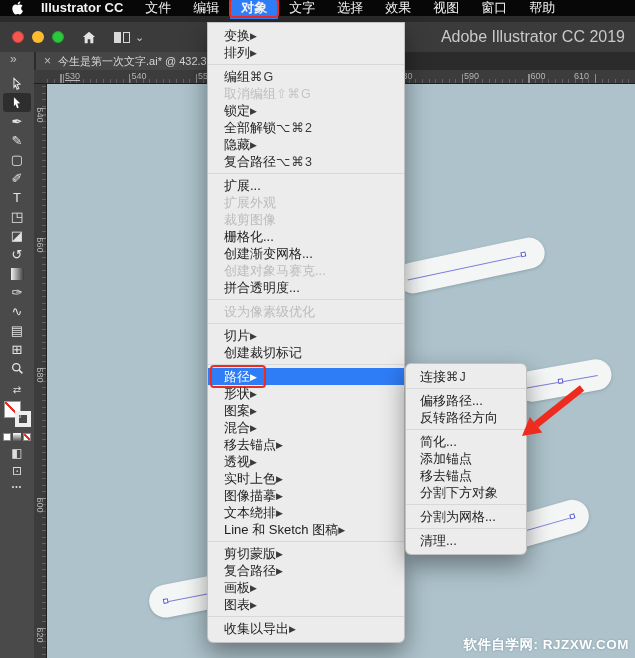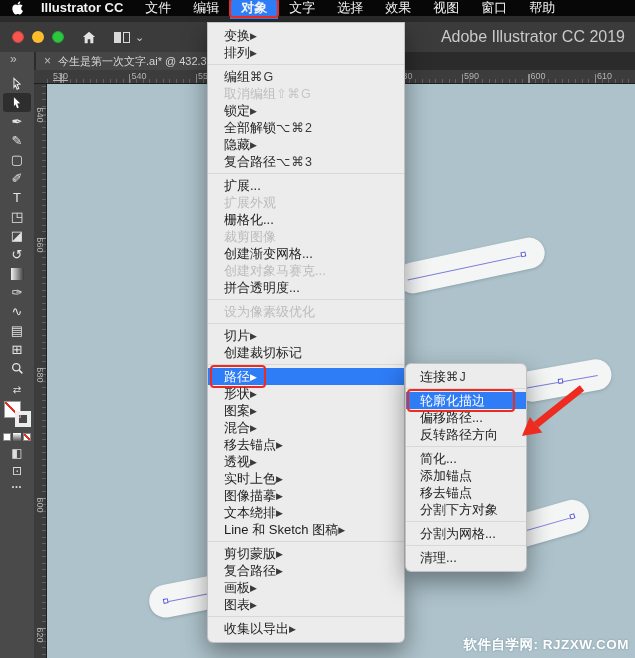--- a/index.html
+++ b/index.html
@@ -255,29 +255,29 @@
 </div>
 
 <div class="tabbar">
   <div class="tab">
     <span class="tab-close">×</span>
     <span class="tab-title">今生是第一次文字.ai* @ 432.35% (RG</span>
   </div>
 </div>
 
 <div class="ruler-h">
-    <span class="hnum" style="left: 19px; text-decoration: underline;">530</span>
+    <span class="hnum" style="left: 31px; text-decoration: underline;">530</span>
     <span class="hnum" style="left: 97.5px;">540</span>
     <span class="hnum" style="left: 164px;">550</span>
     <span class="hnum" style="left: 230.5px;">560</span>
     <span class="hnum" style="left: 297px;">570</span>
     <span class="hnum" style="left: 363.5px;">580</span>
     <span class="hnum" style="left: 430px;">590</span>
     <span class="hnum" style="left: 496.5px;">600</span>
-    <span class="hnum" style="left: 563px;">610</span>
+    <span class="hnum" style="left: 540px;">610</span>
   </div>
 <div class="ruler-v">
     <span class="vnum" style="top: 26px;">540</span>
     <span class="vnum" style="top: 156px;">560</span>
     <span class="vnum" style="top: 286px;">580</span>
     <span class="vnum" style="top: 416px;">600</span>
     <span class="vnum" style="top: 546px;">620</span>
   </div>
 <div class="ruler-corner"></div>
 
@@ -334,27 +334,27 @@
       <span class="lbl">复合路径</span>
       <span class="shortcut">⌥⌘3</span>
     </div>
     <div class="menu-sep"></div>
     <div class="mrow">
       <span class="lbl">扩展...</span>
     </div>
     <div class="mrow disabled">
       <span class="lbl">扩展外观</span>
     </div>
-    <div class="mrow">
-      <span class="lbl">栅格化...</span>
-    </div>
     <div class="mrow disabled">
       <span class="lbl">裁剪图像</span>
     </div>
     <div class="mrow">
+      <span class="lbl">栅格化...</span>
+    </div>
+    <div class="mrow">
       <span class="lbl">创建渐变网格...</span>
     </div>
     <div class="mrow disabled">
       <span class="lbl">创建对象马赛克...</span>
     </div>
     <div class="mrow">
       <span class="lbl">拼合透明度...</span>
     </div>
     <div class="menu-sep"></div>
     <div class="mrow disabled">
@@ -432,23 +432,20 @@
       <span class="arr">▶</span>
     </div>
   </div>
 
 <div class="menu-panel" id="path-submenu">
     <div class="mrow">
       <span class="lbl">连接</span>
       <span class="shortcut">⌘J</span>
     </div>
     <div class="menu-sep"></div>
-    <div class="mrow hl redbox-row">
-      <span class="lbl">轮廓化描边</span>
-    </div>
     <div class="mrow">
       <span class="lbl">偏移路径...</span>
     </div>
     <div class="mrow">
       <span class="lbl">反转路径方向</span>
     </div>
     <div class="menu-sep"></div>
     <div class="mrow">
       <span class="lbl">简化...</span>
     </div>

